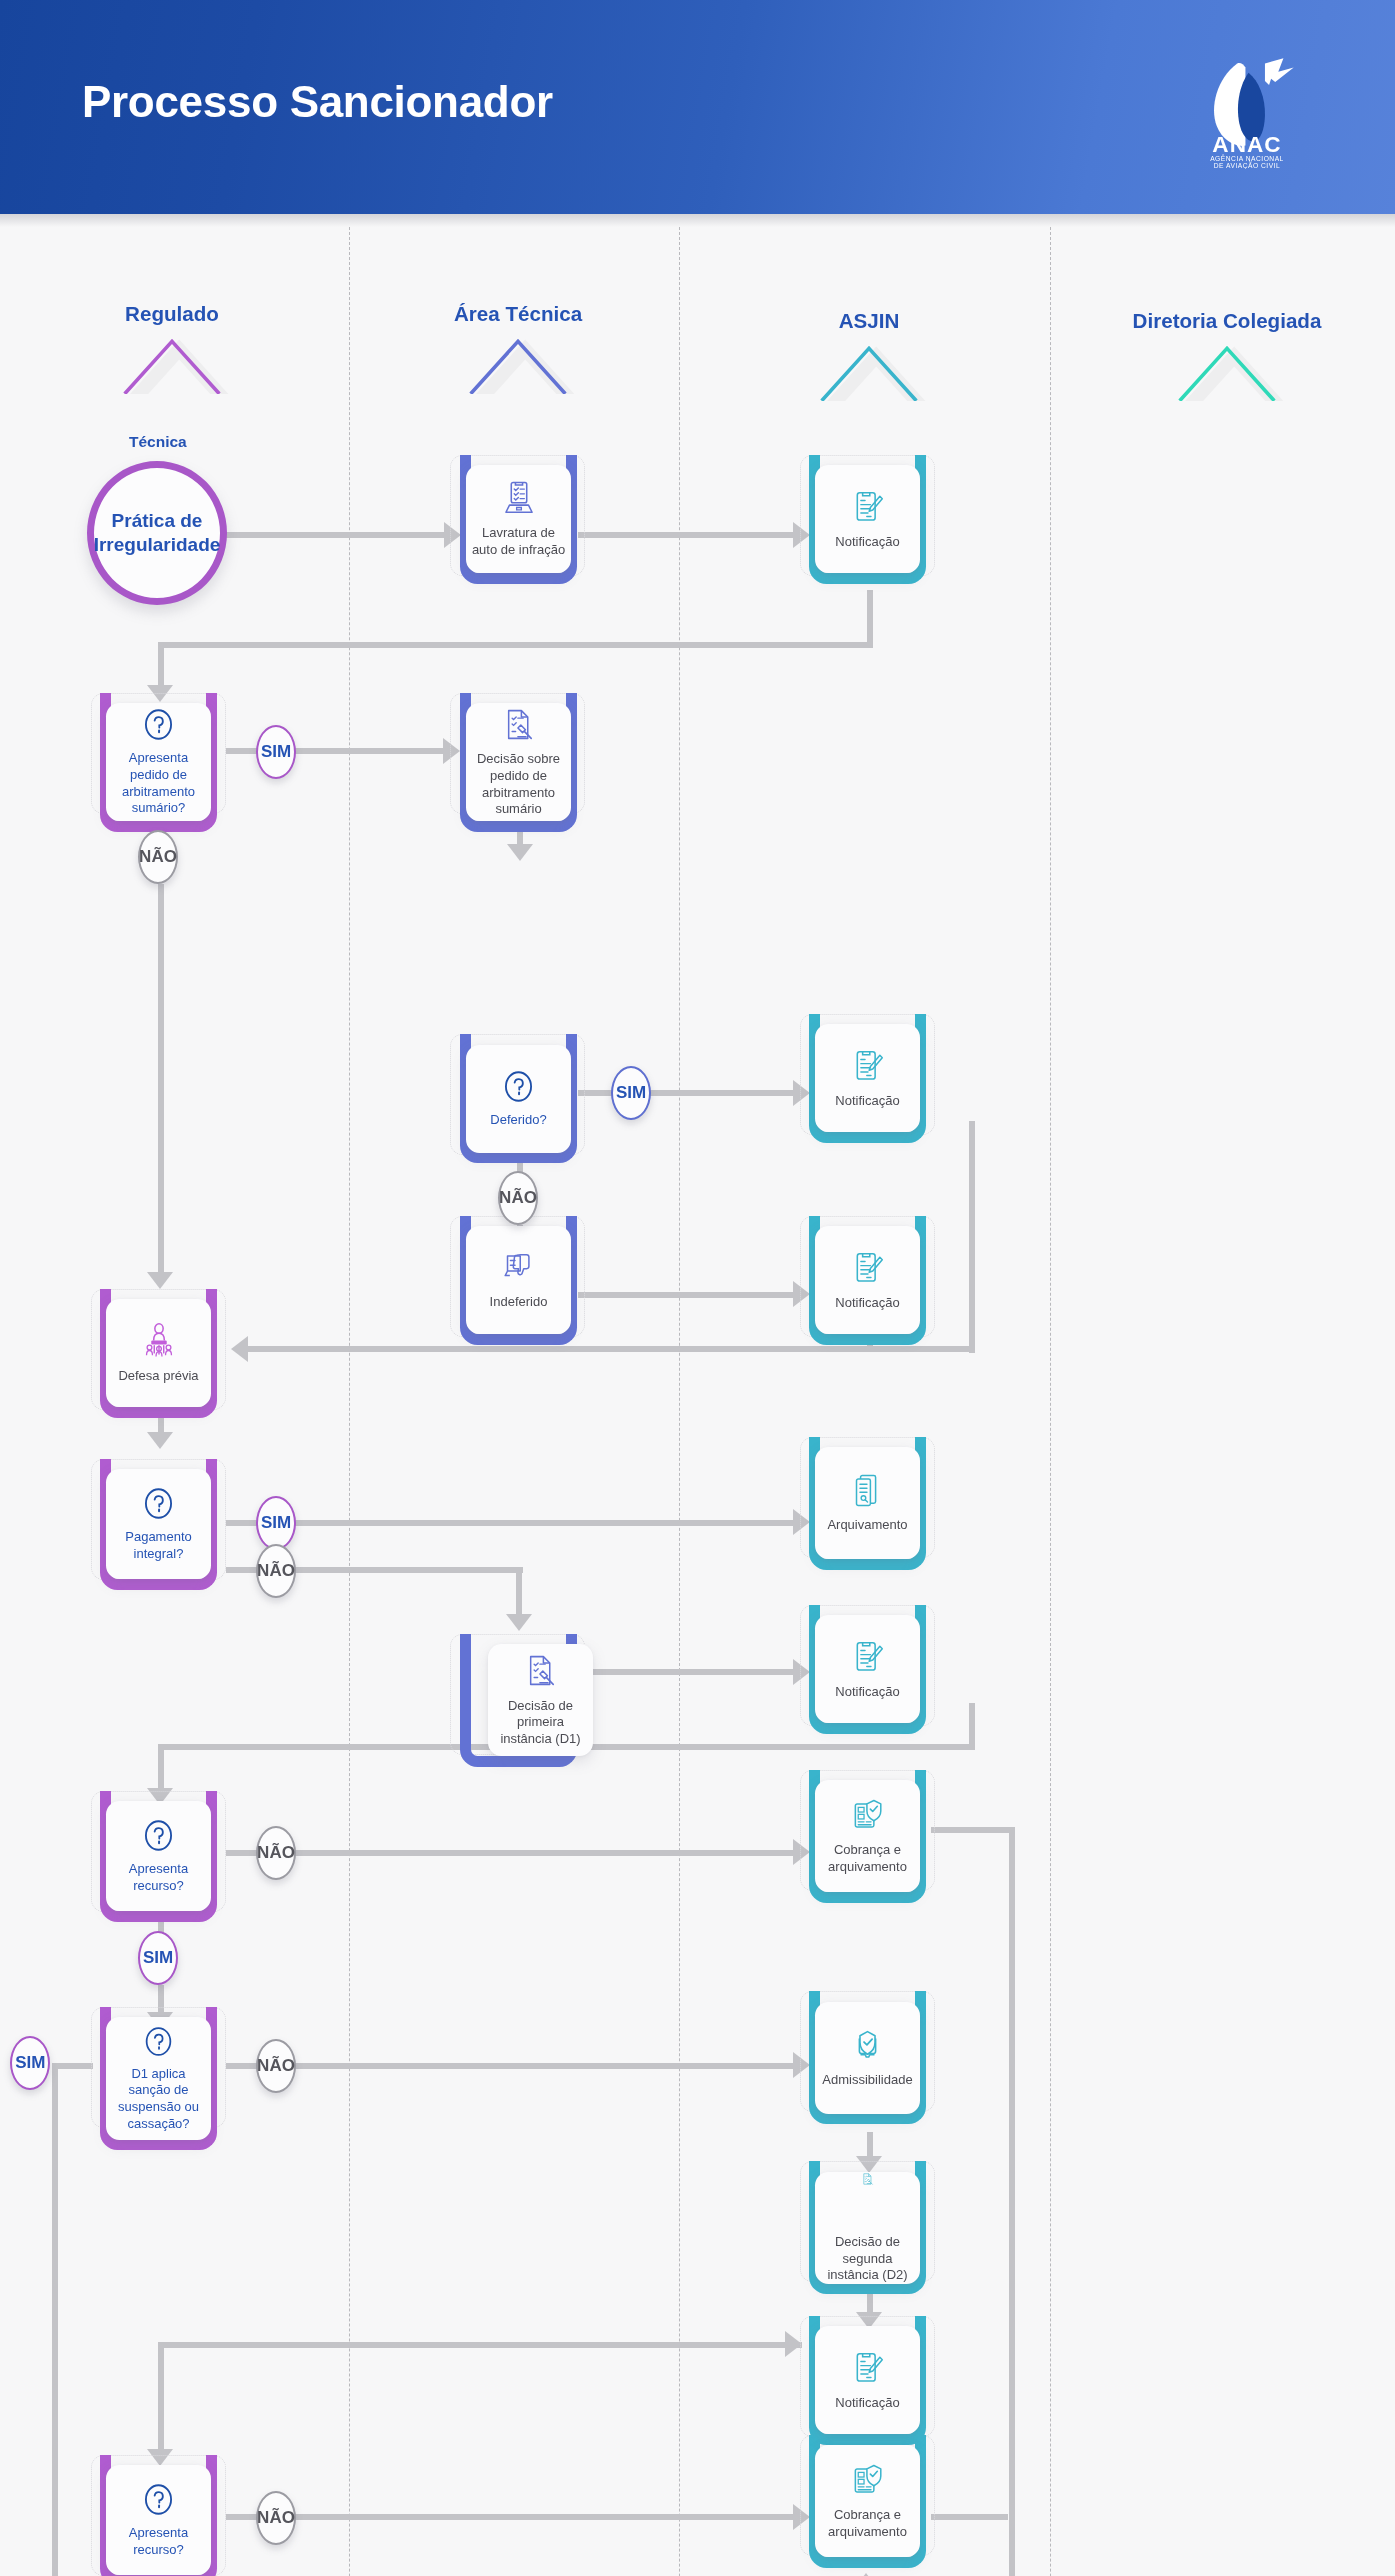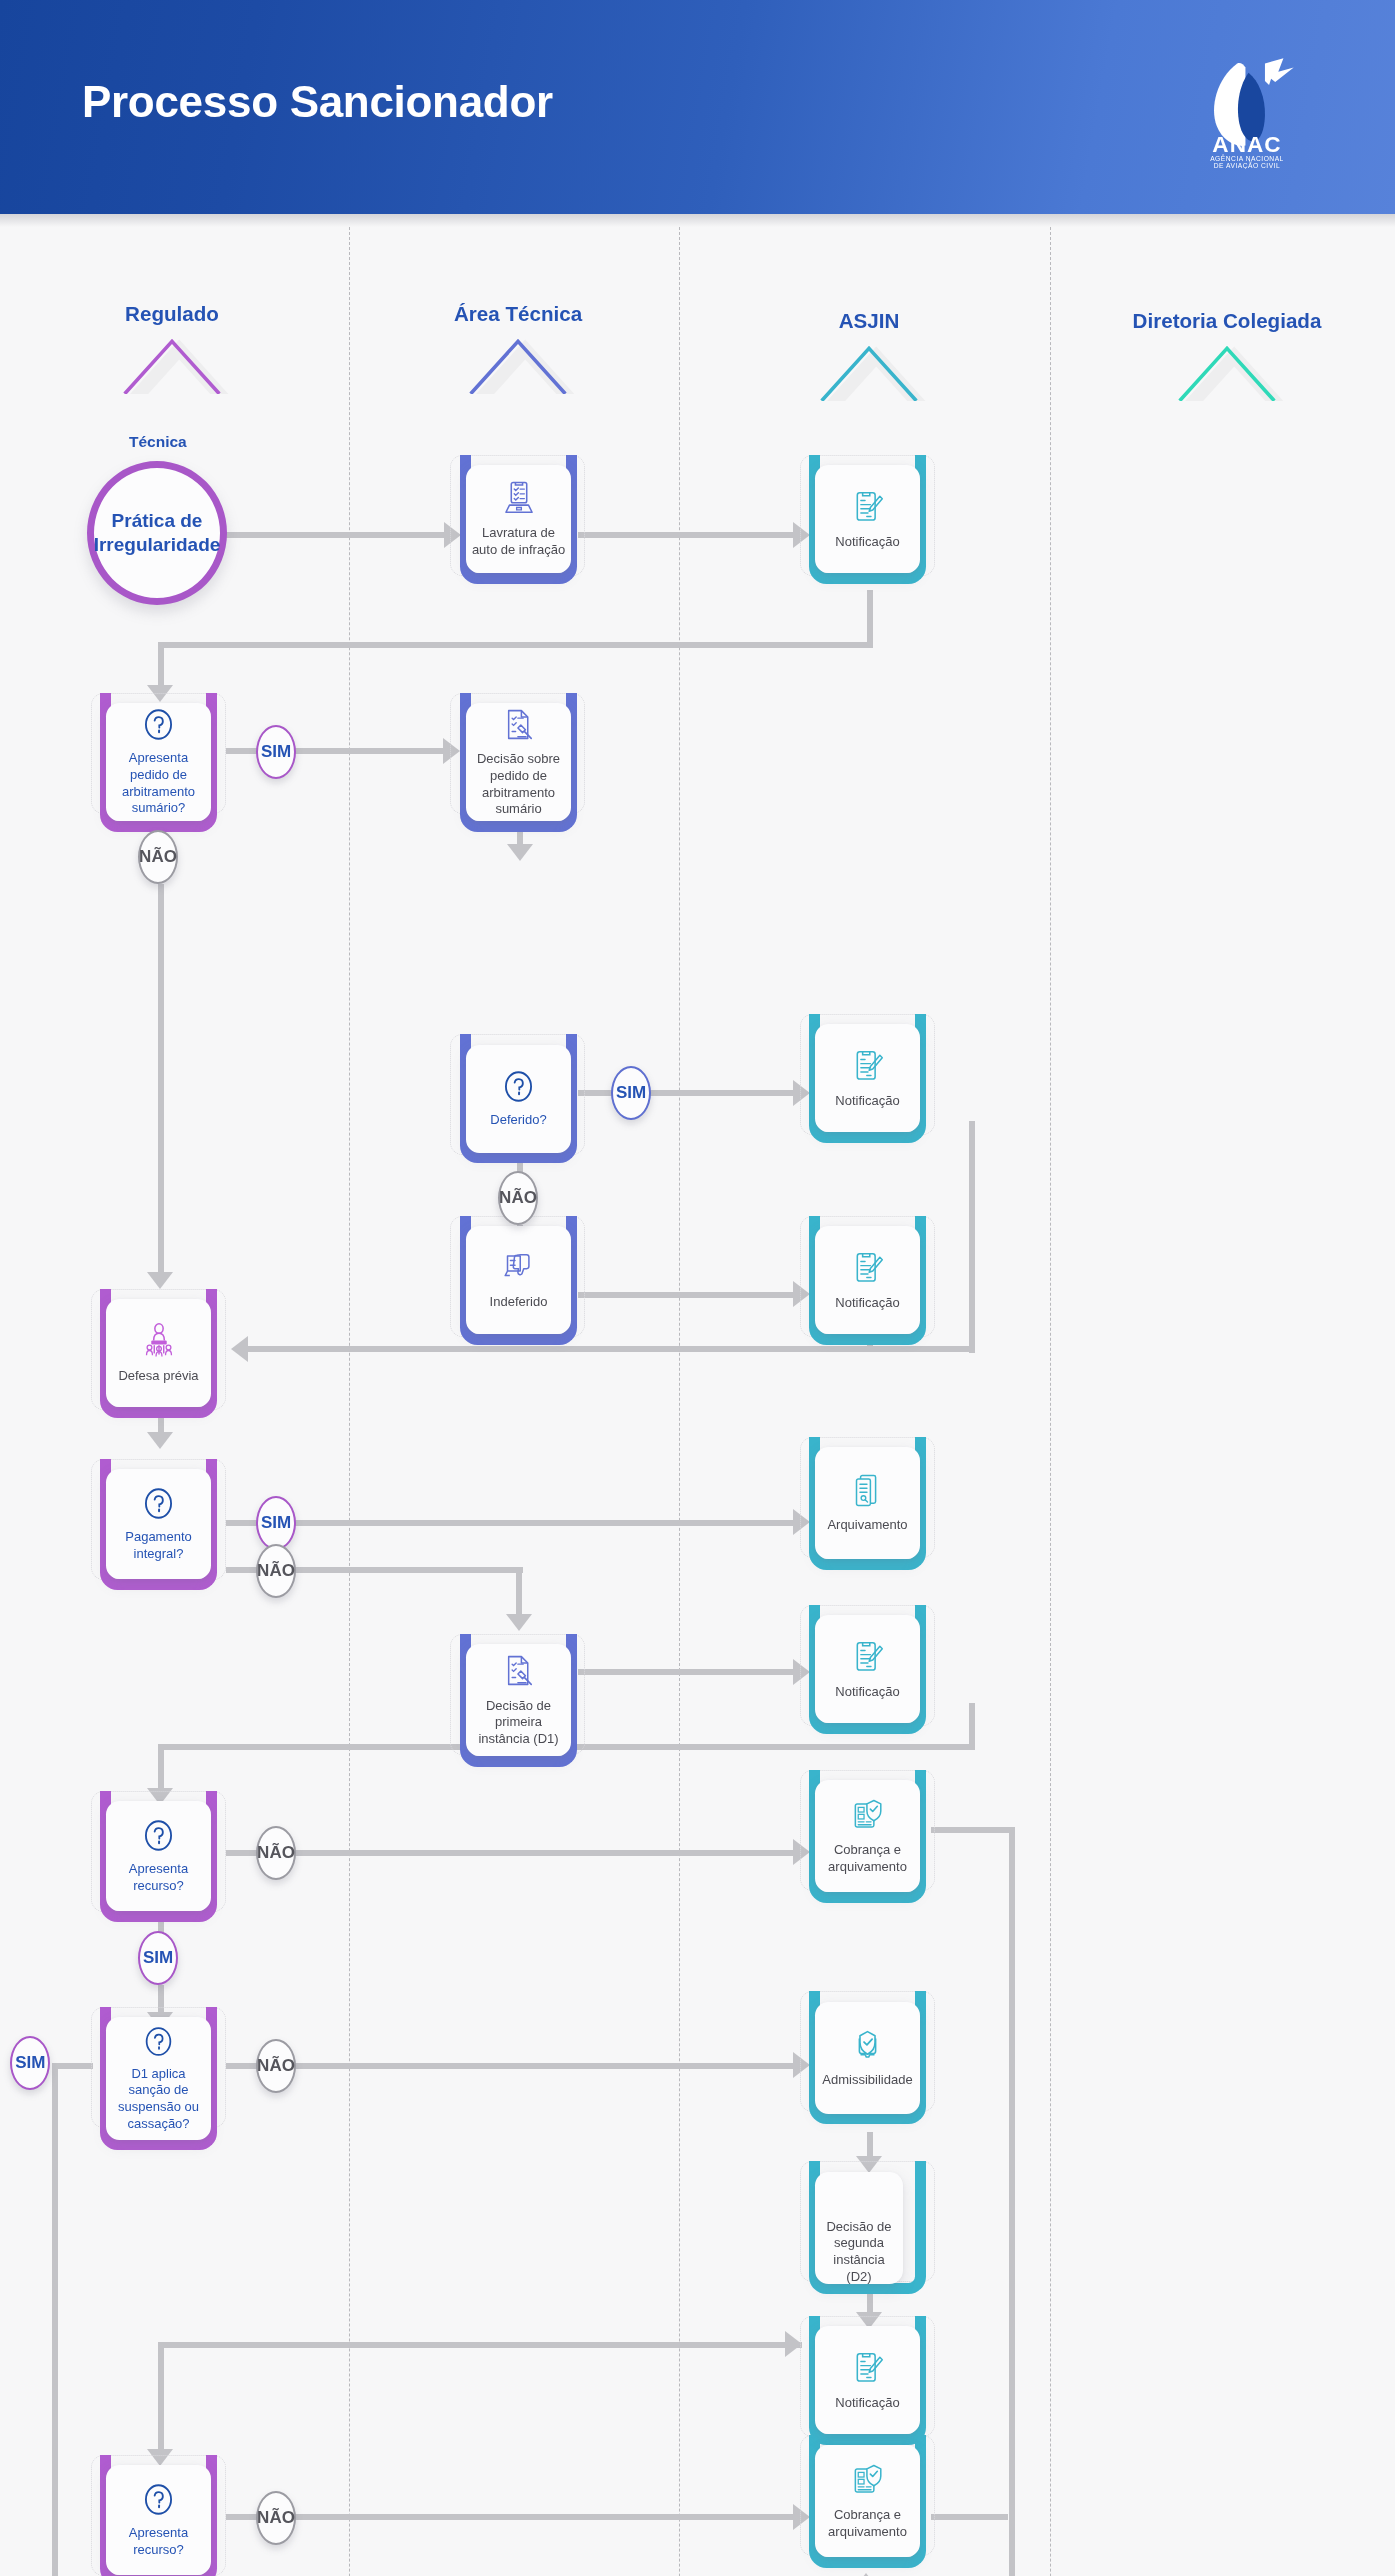--- a/index.html
+++ b/index.html
@@ -440,21 +440,21 @@
         <line x1="19" y1="28" x2="31" y2="28" stroke="#39b4cc" stroke-width="2.6" stroke-linecap="round"></line>
         <line x1="19" y1="35" x2="31" y2="35" stroke="#39b4cc" stroke-width="2.6" stroke-linecap="round"></line>
         <circle cx="25" cy="45" r="4" fill="none" stroke="#39b4cc" stroke-width="2.4"></circle>
         <line x1="28" y1="48" x2="32" y2="52" stroke="#39b4cc" stroke-width="2.4" stroke-linecap="round"></line>
       </svg>
       <div class="node-label">Arquivamento</div>
     </div>
 
     <div class="node-dots" style="left:450px; top:1420px; width:135px; height:121px;"></div>
     <div class="node-frame" style="left:460px; top:1420px; width:117px; height:133px; border:11.3px solid #6272d4;"></div>
-    <div class="node" style="left:466px; top:1430px; width:105px; height:112px;">
+    <div class="node" style="left:488px; top:1430px; width:105px; height:112px;">
       <svg class="node-icon" width="37" height="37" viewBox="0 0 64 64">
         <path d="M15 8 h22 l11 11 v37 H15 Z" fill="none" stroke="#6272d4" stroke-width="2.6" stroke-linejoin="round"></path>
         <path d="M37 8 v11 h11" fill="none" stroke="#6272d4" stroke-width="2.6" stroke-linejoin="round"></path>
         <path d="M21 21 l2.5 2.5 L28 19" fill="none" stroke="#6272d4" stroke-width="2.4" stroke-linecap="round"></path>
         <line x1="31" y1="21" x2="40" y2="21" stroke="#6272d4" stroke-width="2.4" stroke-linecap="round"></line>
         <path d="M21 31 l2.5 2.5 L28 29" fill="none" stroke="#6272d4" stroke-width="2.4" stroke-linecap="round"></path>
         <line x1="21" y1="44" x2="27" y2="44" stroke="#6272d4" stroke-width="2.4" stroke-linecap="round"></line>
         <path d="M36 33 l8 8 -5 5 -8 -8 z" fill="none" stroke="#6272d4" stroke-width="2.6" stroke-linejoin="round"></path>
         <line x1="42" y1="44" x2="54" y2="56" stroke="#6272d4" stroke-width="2.8" stroke-linecap="round"></line>
         <line x1="31" y1="53" x2="45" y2="53" stroke="#6272d4" stroke-width="2.6" stroke-linecap="round"></line>
@@ -523,21 +523,21 @@
         <path d="M18 20 v22 a4 4 0 0 0 4 4 h20 a4 4 0 0 0 4 -4 V20" fill="none" stroke="#39b4cc" stroke-width="2.8"></path>
         <path d="M32 8 l13 7 v12 c0 10 -7 17 -13 20 c-6 -3 -13 -10 -13 -20 V15 Z" fill="#fcfcfd" stroke="#39b4cc" stroke-width="2.8" stroke-linejoin="round"></path>
         <path d="M26 26 l5 5 9 -10" fill="none" stroke="#39b4cc" stroke-width="3" stroke-linecap="round" stroke-linejoin="round"></path>
         <path d="M20 48 h8 l2 4 h4 l2 -4 h8" fill="none" stroke="#39b4cc" stroke-width="2.8" stroke-linejoin="round"></path>
       </svg>
       <div class="node-label">Admissibilidade</div>
     </div>
 
     <div class="node-dots" style="left:800px; top:1947px; width:135px; height:121px;"></div>
     <div class="node-frame" style="left:809px; top:1947px; width:117px; height:133px; border:11.3px solid #39b4cc;"></div>
-    <div class="node" style="left:815px; top:1958px; width:88px; height:112px;gap:40px;">
+    <div class="node" style="left:815px; top:1958px; width:105px; height:112px;gap:40px;">
       <svg class="node-icon" width="37" height="37" viewBox="0 0 64 64">
         <path d="M15 8 h22 l11 11 v37 H15 Z" fill="none" stroke="#39b4cc" stroke-width="2.6" stroke-linejoin="round"></path>
         <path d="M37 8 v11 h11" fill="none" stroke="#39b4cc" stroke-width="2.6" stroke-linejoin="round"></path>
         <path d="M21 21 l2.5 2.5 L28 19" fill="none" stroke="#39b4cc" stroke-width="2.4" stroke-linecap="round"></path>
         <line x1="31" y1="21" x2="40" y2="21" stroke="#39b4cc" stroke-width="2.4" stroke-linecap="round"></line>
         <path d="M21 31 l2.5 2.5 L28 29" fill="none" stroke="#39b4cc" stroke-width="2.4" stroke-linecap="round"></path>
         <line x1="21" y1="44" x2="27" y2="44" stroke="#39b4cc" stroke-width="2.4" stroke-linecap="round"></line>
         <path d="M36 33 l8 8 -5 5 -8 -8 z" fill="none" stroke="#39b4cc" stroke-width="2.6" stroke-linejoin="round"></path>
         <line x1="42" y1="44" x2="54" y2="56" stroke="#39b4cc" stroke-width="2.8" stroke-linecap="round"></line>
         <line x1="31" y1="53" x2="45" y2="53" stroke="#39b4cc" stroke-width="2.6" stroke-linecap="round"></line>

